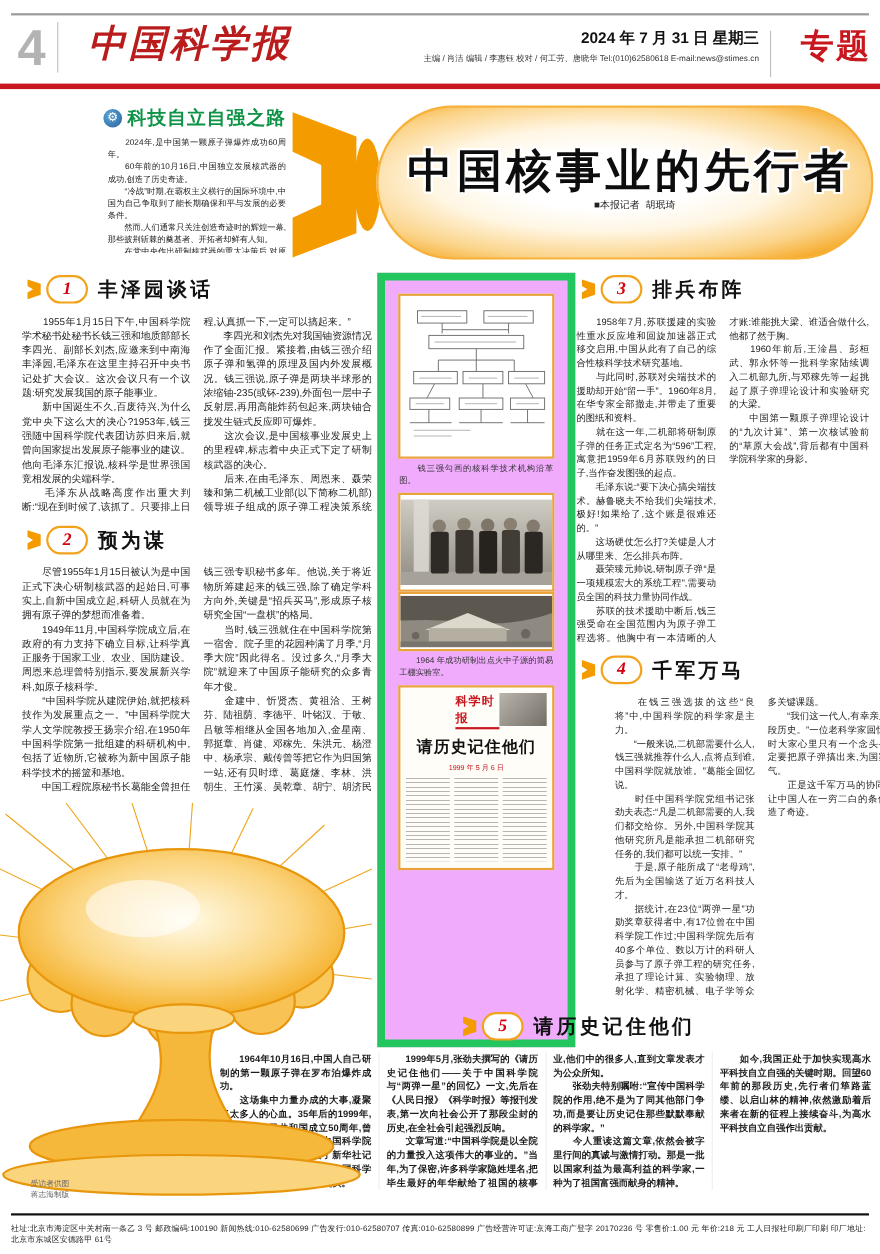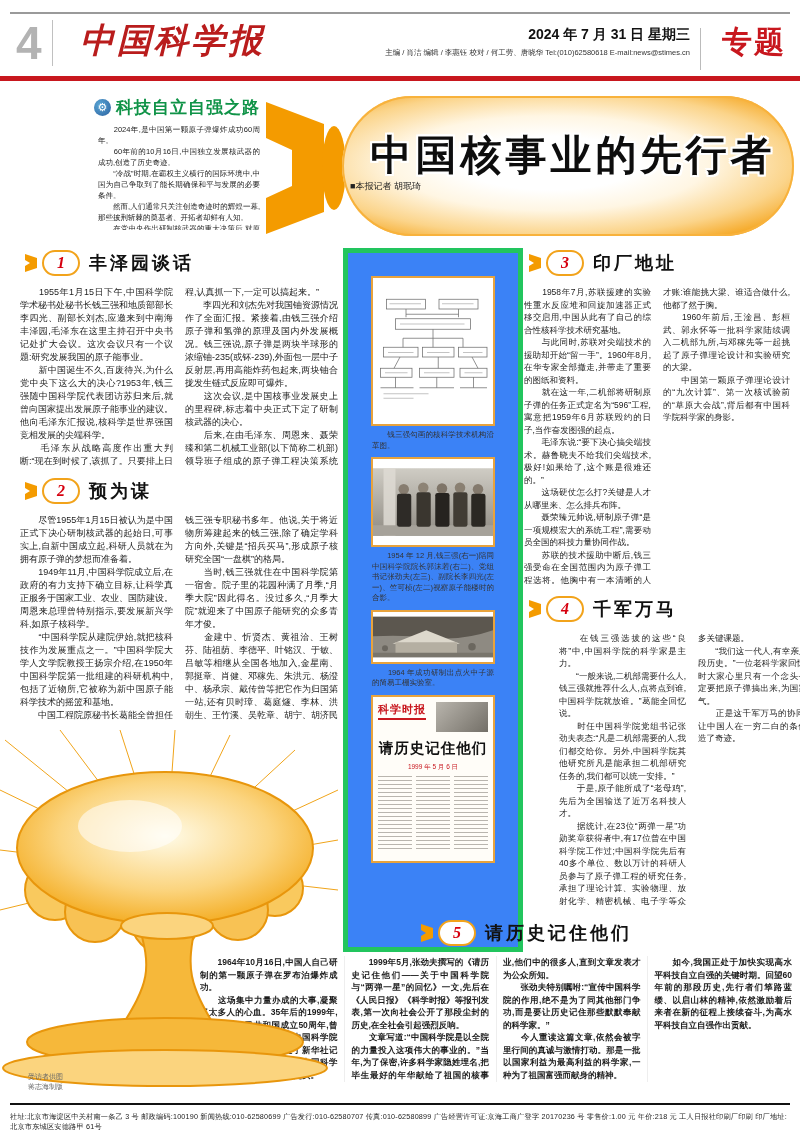--- a/index.html
+++ b/index.html
@@ -11,66 +11,66 @@
   .topline{top:12px;left:10px;right:10px;height:2px;background:#9a9a9a;}
   .pagenum{top:20px;left:16px;font-size:46px;font-weight:bold;color:#b3b3b3;
            padding-right:10px;border-right:1px solid #c0c0c0;line-height:1;}
   .masthead{top:24px;left:80px;font-size:34px;font-weight:bold;font-style:italic;
             color:#b91c1c;font-family:"Liberation Serif",serif;letter-spacing:3px;line-height:1;}
   .hright{top:26px;left:260px;width:430px;text-align:right;}
   .hdate{font-size:14px;font-weight:bold;color:#111;}
   .heditors{font-size:7.5px;color:#333;margin-top:4px;}
   .hdivider{top:28px;left:700px;width:1px;height:42px;background:#bbbbbb;}
   .sectlabel{top:22px;left:716px;width:76px;font-size:30px;font-weight:bold;color:#c8171e;
-             letter-spacing:2px;text-align:center;font-family:"Liberation Serif",serif;}
+             letter-spacing:2px;text-align:right;font-family:"Liberation Serif",serif;}
   .redrule{top:76px;left:0;right:0;height:5px;background:#c8171e;}
   
   .series{top:96px;left:94px;display:flex;align-items:center;gap:5px;}
   .gearbadge{width:17px;height:17px;border-radius:50%;display:inline-flex;align-items:center;
              justify-content:center;background:radial-gradient(circle at 35% 35%,#5aa7d6,#2a5f9e);
              color:#fff;font-size:11px;line-height:1;}
   .seriestxt{font-size:17px;font-weight:bold;color:#0f9347;letter-spacing:1px;
              font-family:Liberation Sans, sans-serif;}
   .intro{top:124px;left:98px;width:162px;height:106px;font-size:7.5px;line-height:11px;
          text-align:justify;color:#222;overflow:hidden;}
   .missile{top:94px;left:262px;width:538px;height:148px;}
   .mtail{position:absolute;left:0;top:4px;}
   .mbody{position:absolute;left:80px;top:2px;width:452px;height:140px;border-radius:75px;
          background:radial-gradient(ellipse at 46% 48%,#ffffff 26%,#fff6e3 46%,#fbd48a 70%,#f39800 94%);
          box-shadow:0 0 0 2px #f8b23c inset;}
   .mtitle{position:absolute;left:96px;top:34px;width:430px;text-align:center;font-size:41px;
           font-weight:900;color:#0d0d0d;letter-spacing:4px;
           text-shadow:-2px 0 #fff,2px 0 #fff,0 -2px #fff,0 2px #fff,-2px -2px #fff,2px 2px #fff,-2px 2px #fff,2px -2px #fff;}
-  .mbyline{position:absolute;left:88px;top:86px;width:430px;font-size:9px;color:#222;}
+  .mbyline{position:absolute;left:100px;top:86px;width:430px;text-align:center;font-size:9px;color:#222;font-family:Liberation Mono, monospace;}
   
   .sechead{display:flex;align-items:center;gap:9px;}
   .badgewrap{display:flex;align-items:center;gap:2px;}
   .badge{border:2px solid #f2a31b;border-radius:999px;background:#fff;min-width:34px;height:22px;
          display:inline-flex;align-items:center;justify-content:center;
          color:#d6000f;font-weight:bold;font-style:italic;font-size:16px;font-family:"Liberation Serif",serif;}
   .sectitle{font-size:18px;font-weight:bold;color:#111;letter-spacing:3px;
             font-family:"Liberation Serif",serif;}
   
   .twocol{column-count:2;column-gap:12px;column-fill:auto;overflow:hidden;
           font-size:9px;line-height:13px;text-align:justify;color:#1c1c1c;}
   .narrow{font-size:8.5px;line-height:12.5px;}
   .fourcol{column-count:4;column-gap:14px;column-rule:1px solid #eeeeee;column-fill:auto;
            overflow:hidden;font-size:8.5px;line-height:12.5px;text-align:justify;color:#1c1c1c;}
   .pos-s1h{top:250px;left:24px;}   .pos-s1b{top:286px;left:20px;width:318px;height:186px;}
   .pos-s2h{top:478px;left:24px;}   .pos-s2b{top:514px;left:20px;width:318px;height:210px;}
   .pos-s3h{top:250px;left:528px;}  .pos-s3b{top:286px;left:524px;width:266px;height:306px;}
   .pos-s4h{top:596px;left:528px;}  .pos-s4b{top:632px;left:526px;width:266px;height:286px;margin-left:33px;}
   .pos-s5h{top:920px;left:420px;}  .pos-s5b{top:956px;left:200px;width:592px;height:126px;font-weight:bold;}
   
-  .photostrip{top:248px;left:343px;width:180px;height:704px;background:#3b82f6;
-              box-sizing:border-box;padding:23px;border:5px solid #22c55e;}
+  .photostrip{top:248px;left:343px;width:180px;height:704px;background:#f0abfc;
+              box-sizing:border-box;padding:12px;border:7px solid #22c55e;}
   .pframe{border:2px solid #e8a33d;background:#fff;display:block;box-sizing:border-box;width:100%;}
   .pcaption{font-size:7.5px;line-height:10.5px;color:#333;text-align:justify;margin:4px 1px 6px;}
   .clip{border:2px solid #e8a33d;background:#fffdf8;box-sizing:border-box;padding:5px;height:168px;overflow:hidden;}
-  .cliptop{display:flex;justify-content:space-between;align-items:flex-start;}
+  .cliptop{display:flex;justify-content:space-between;align-items:flex-start;margin-left:45px;}
   .clipmast{color:#c8171e;font-weight:bold;font-size:11px;letter-spacing:1px;
             font-family:"Liberation Serif",serif;border-bottom:2px solid #c8171e;padding-bottom:1px;}
   .clipphoto{width:52px;height:30px;background:linear-gradient(135deg,#b9b5ad,#736f67);}
   .cliphead{font-size:14.5px;font-weight:900;color:#111;text-align:center;letter-spacing:1px;margin:7px 0 5px;}
   .clipdate{font-size:6.5px;color:#c8171e;text-align:center;margin-bottom:4px;}
   .clipcols{display:flex;gap:4px;}
   .clipcol{flex:1;height:76px;background:repeating-linear-gradient(#b9b5ae 0 1px,transparent 1px 4px);}
   
   .cloud{top:730px;left:0;width:340px;height:360px;}
   .credits{top:1072px;left:28px;font-size:7px;line-height:10px;color:#666;}
@@ -147,21 +147,21 @@
 　　钱三强对这段创业经历格外珍惜,悟出了一条研究所生存和发展的道理:吃面包从种麦子开始。短短几年间,实验原子核物理、探测器研制、放射化学、宇宙线研究、理论物理研究等,从无到有、从小到大,一点一点积累起来。
 　　在王扬宗看来,这为后来的中央决策以及原子弹研制工作打下了非常扎实的学科和人才基础。</div>
 
 <div class="abs sechead pos-s3h">
   <span class="badgewrap">
     <svg width="16" height="20" viewBox="0 0 16 20">
         <polygon points="1,1 13,5 13,15 1,19 1,13 6,10 1,7" fill="#f49b00"></polygon>
       </svg>
     <span class="badge">3</span>
   </span>
-  <span class="sectitle">印厂地址</span>
+  <span class="sectitle">排兵布阵</span>
 </div>
 <div class="abs twocol narrow prewrap pos-s3b">　　1958年7月,苏联援建的实验性重水反应堆和回旋加速器正式移交启用,中国从此有了自己的综合性核科学技术研究基地。
 　　与此同时,苏联对尖端技术的援助却开始“留一手”。1960年8月,在华专家全部撤走,并带走了重要的图纸和资料。
 　　就在这一年,二机部将研制原子弹的任务正式定名为“596”工程,寓意把1959年6月苏联毁约的日子,当作奋发图强的起点。
 　　毛泽东说:“要下决心搞尖端技术。赫鲁晓夫不给我们尖端技术,极好!如果给了,这个账是很难还的。”
 　　这场硬仗怎么打?关键是人才从哪里来、怎么排兵布阵。
 　　聂荣臻元帅说,研制原子弹“是一项规模宏大的系统工程”,需要动员全国的科技力量协同作战。
 　　苏联的技术援助中断后,钱三强受命在全国范围内为原子弹工程选将。他胸中有一本清晰的人才账:谁能挑大梁、谁适合做什么,他都了然于胸。
 　　1960年前后,王淦昌、彭桓武、郭永怀等一批科学家陆续调入二机部九所,与邓稼先等一起挑起了原子弹理论设计和实验研究的大梁。
 　　中国第一颗原子弹理论设计的“九次计算”、第一次核试验前的“草原大会战”,背后都有中国科学院科学家的身影。</div>
@@ -224,21 +224,20 @@
       <circle cx="67" cy="26" r="7" fill="#8d8375"></circle>
         <rect x="58" y="32" width="19" height="46" rx="3" fill="#3a362f"></rect>
       <circle cx="92" cy="27" r="7" fill="#7f7568"></circle>
         <rect x="83" y="33" width="19" height="45" rx="3" fill="#26231f"></rect>
       <circle cx="116" cy="26" r="7" fill="#8a8072"></circle>
         <rect x="107" y="32" width="19" height="46" rx="3" fill="#413c34"></rect>
       <circle cx="140" cy="28" r="7" fill="#847a6d"></circle>
         <rect x="131" y="34" width="19" height="44" rx="3" fill="#2b2823"></rect>
     </g>
   </svg>
-  <div class="pcaption">　　1954 年 12 月,钱三强(右一)陪同中国科学院院长郭沫若(右二)、党组书记张劲夫(左三)、副院长李四光(左一)、竺可桢(左二)视察原子能楼时的合影。</div>
 
   <svg class="pframe" width="160" height="54" viewBox="0 0 160 54" style="height:54px;">
     <rect width="160" height="54" fill="#8e8a82"></rect>
     <path d="M0,0 h160 v18 q-40,14 -80,10 T0,26 Z" fill="#5c574f"></path>
     <polygon points="26,36 71,18 116,36" fill="#ddd8cc"></polygon>
     <rect x="30" y="34" width="82" height="16" fill="#b5afa2"></rect>
     <rect y="48" width="160" height="6" fill="#79756c"></rect>
     <circle cx="132" cy="40" r="5" fill="#6b675f"></circle>
       <circle cx="16" cy="42" r="4" fill="#6b675f"></circle>
   </svg>

